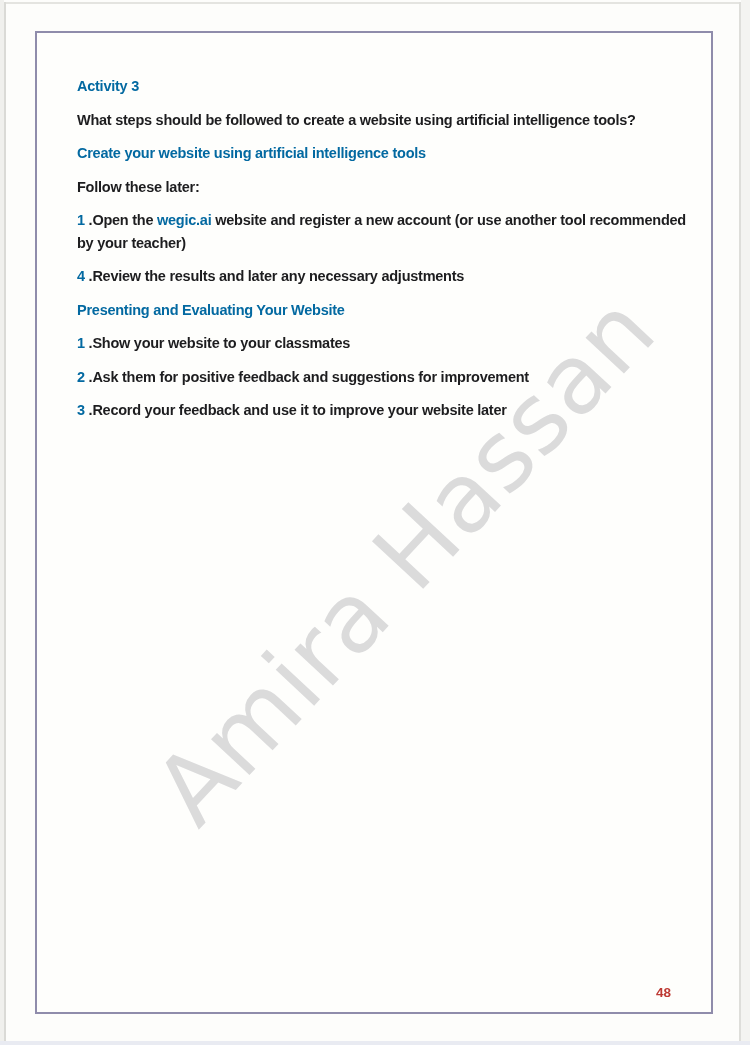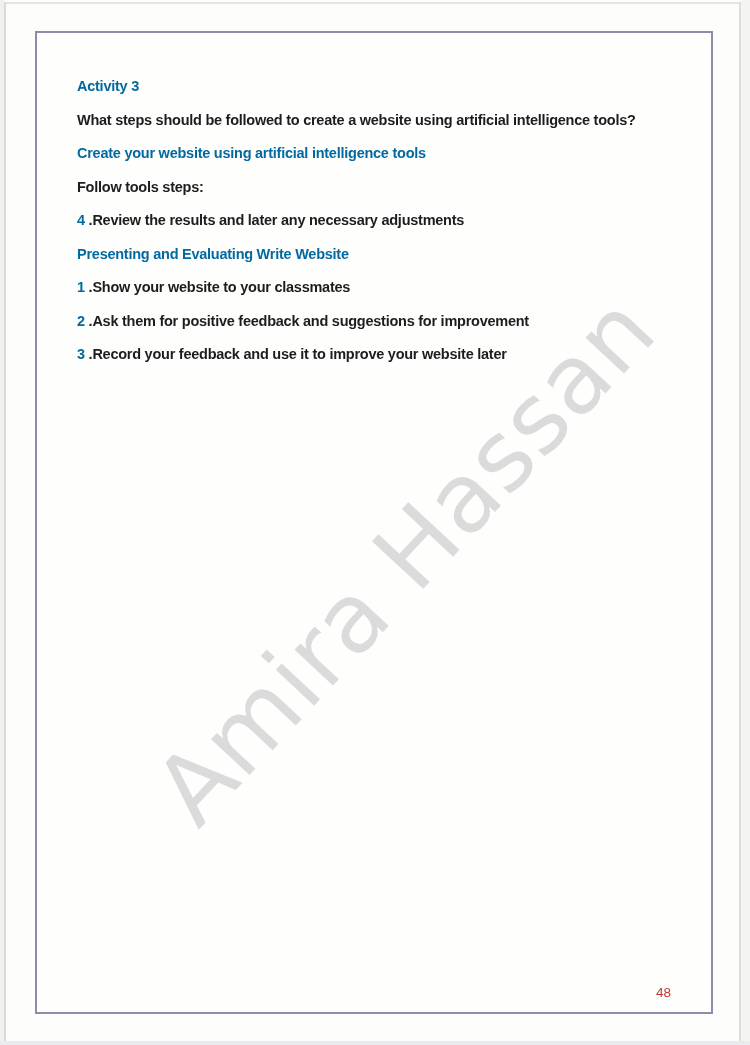--- a/index.html
+++ b/index.html
@@ -66,21 +66,21 @@
     color: #1d1d1f;
   }
   .content p { margin: 0 0 11px 0; }
   .red { color: #0369a1; }
 
   .page-num {
     position: absolute;
     right: 40px;
     bottom: 12px;
     font-size: 13.5px;
-    font-weight: normal;
+    font-weight: bold;
     color: #be3a34;
     z-index: 2;
   }
 </style>
 </head>
 <body>
 
 <div class="photo">
   <div class="edge-left-outer"></div>
   <div class="edge-right-outer"></div>
@@ -94,28 +94,29 @@
     <div class="watermark">Amira Hassan</div>
 
     <div class="content">
 
       <p class="red">Activity 3</p>
 
       <p>What steps should be followed to create a website using artificial intelligence tools?</p>
 
       <p class="red">Create your website using artificial intelligence tools</p>
 
-      <p>Follow tools steps:</p>
+      <p>Follow these later:</p>
 
+      <p><span class="red">1</span><span> .Open the </span><span class="red">wegic.ai</span><span> website and register a new account (or use another tool recommended by your teacher)</span></p>
 
 
 
       <p><span class="red">4</span><span> .Review the results and later any necessary adjustments</span></p>
 
-      <p class="red">Presenting and Evaluating Write Website</p>
+      <p class="red">Presenting and Evaluating Your Website</p>
 
 
       <p><span class="red">1</span><span> .Show your website to your classmates</span></p>
 
       <p><span class="red">2</span><span> .Ask them for positive feedback and suggestions for improvement</span></p>
 
       <p><span class="red">3</span><span> .Record your feedback and use it to improve your website later</span></p>
 
     </div>
 

